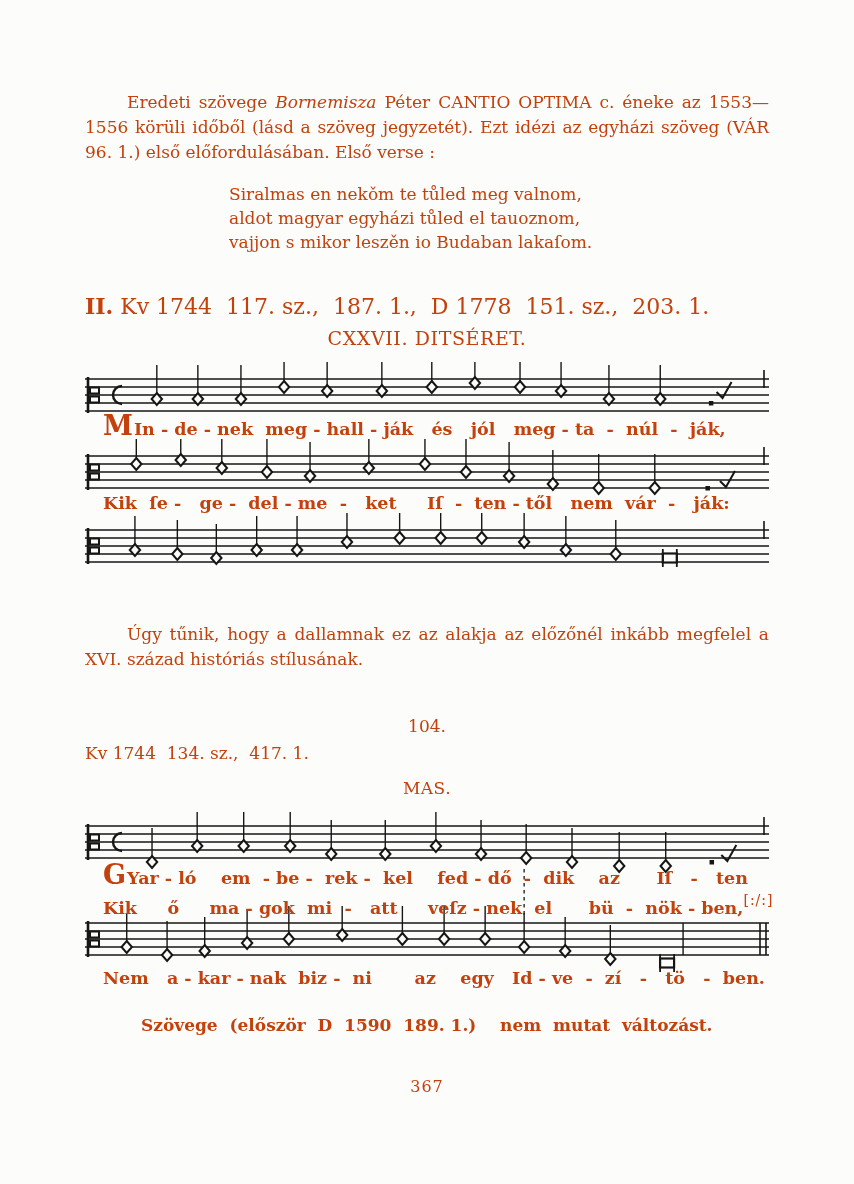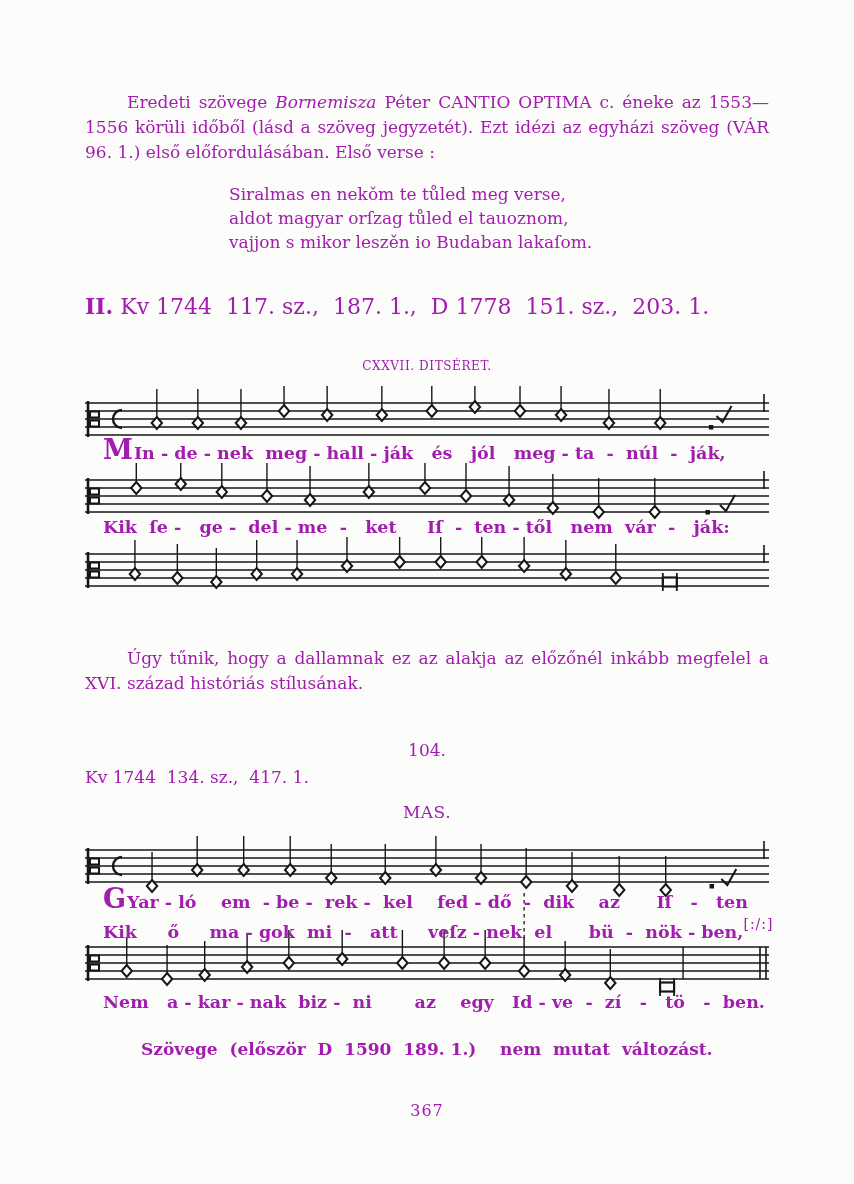--- a/index.html
+++ b/index.html
@@ -1,36 +1,36 @@
 <!DOCTYPE html>
 <html><head>
 <meta charset="utf-8">
 <style>
   html,body{margin:0;padding:0;background:#e8e8e6;}
   .page{
     position:relative;
     width:854px;height:1184px;
     margin:0 auto;
     background:#fcfcfa;
-    color:#a21caf;
+    color:#c2410c;
     font-family:"DejaVu Serif","Liberation Serif",serif;
     box-sizing:border-box;
     padding-top:90px;
     overflow:hidden;
   }
   .content{margin-left:85px;width:684px;}
   .body-par{
     font-size:17px;line-height:25px;text-align:justify;margin:0;
   }
   .body-par .indent{display:inline-block;width:42px;}
   .italic{font-style:italic;}
   .verse{margin:17px 0 0 144px;font-size:17px;line-height:24px;}
   .refline{margin-top:39px;font-size:22px;white-space:pre;}
   .refline .bold{font-weight:bold;}
-  .heading-center{margin-top:40px;text-align:center;font-size:12px;letter-spacing:0.6px;}
+  .heading-center{margin-top:8px;text-align:center;font-size:19px;letter-spacing:0.6px;}
   .num-center{margin-top:44px;text-align:center;font-size:17px;font-weight:normal;}
   .kvline{margin-top:7px;font-size:17px;white-space:pre;}
   .mas{margin-top:15px;text-align:center;font-size:17px;letter-spacing:0.5px;}
   .staffbox{width:684px;}
   .staffbox svg{display:block;overflow:visible;}
   .lyr{
     white-space:pre;font-weight:bold;font-size:17.5px;line-height:22px;
     padding-left:18px;position:relative;
   }
   .lyr .init{font-size:27px;font-weight:bold;letter-spacing:1px;}
@@ -52,22 +52,22 @@
 </style>
 </head>
 <body>
 
 <div class="page">
   <div class="content">
 
     <p class="body-par"><span class="indent"></span><span>Eredeti szövege </span><span class="italic">Bornemisza</span><span> Péter CANTIO OPTIMA c. éneke az 1553—1556 körüli időből (lásd a szöveg jegyzetét). Ezt idézi az egyházi szöveg (VÁR 96. 1.) első előfordulásában. Első verse :</span></p>
 
     <div class="verse">
-      <div>Siralmas en nekǒm te tůled meg verse,</div>
-      <div>aldot magyar orſzag tůled el tauoznom,</div>
+      <div>Siralmas en nekǒm te tůled meg valnom,</div>
+      <div>aldot magyar egyházi tůled el tauoznom,</div>
       <div>vajjon s mikor leszěn io Budaban lakaſom.</div>
     </div>
 
     <div class="refline"><span class="bold">II.</span><span> Kv 1744  117. sz.,  187. 1.,  D 1778  151. sz.,  203. 1.</span></div>
 
     <div class="heading-center">CXXVII. DITSÉRET.</div>
 
     <div class="staffbox m-staff1">
         <svg viewBox="0 0 684 78" width="684" height="78">
           <line x1="0" y1="20" x2="684" y2="20" stroke="#161616" stroke-width="1.3"></line>

